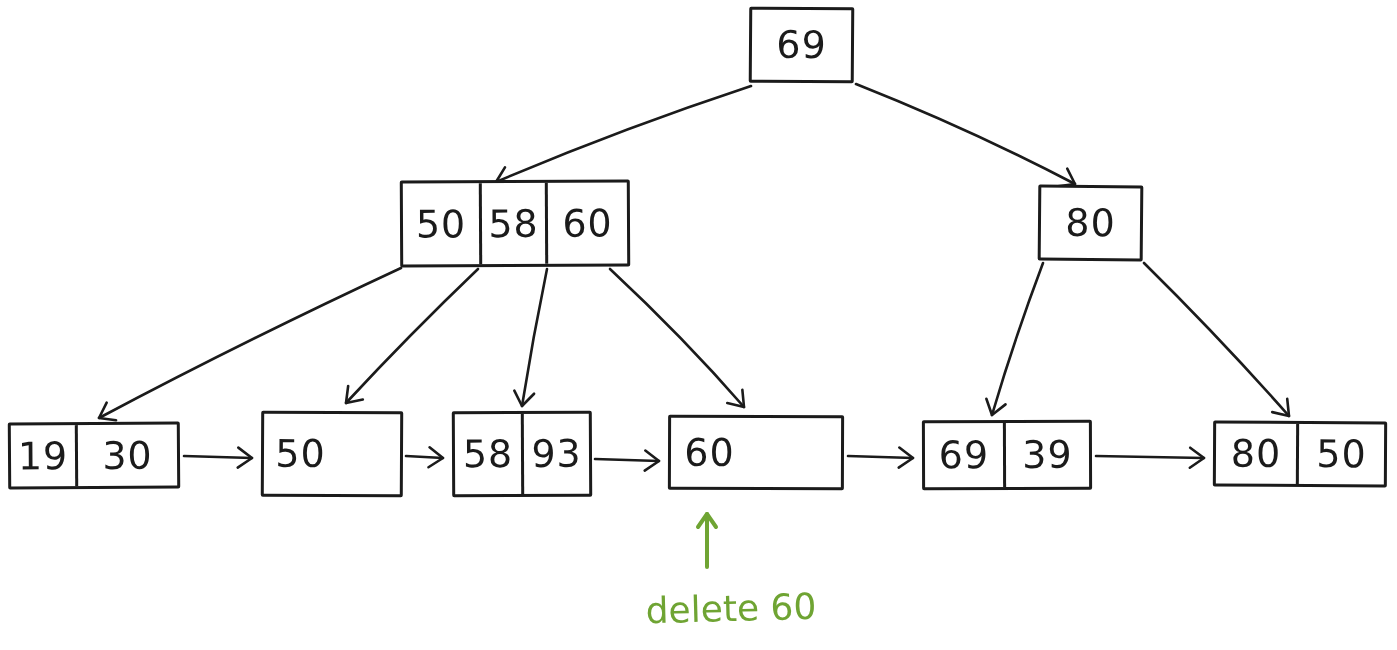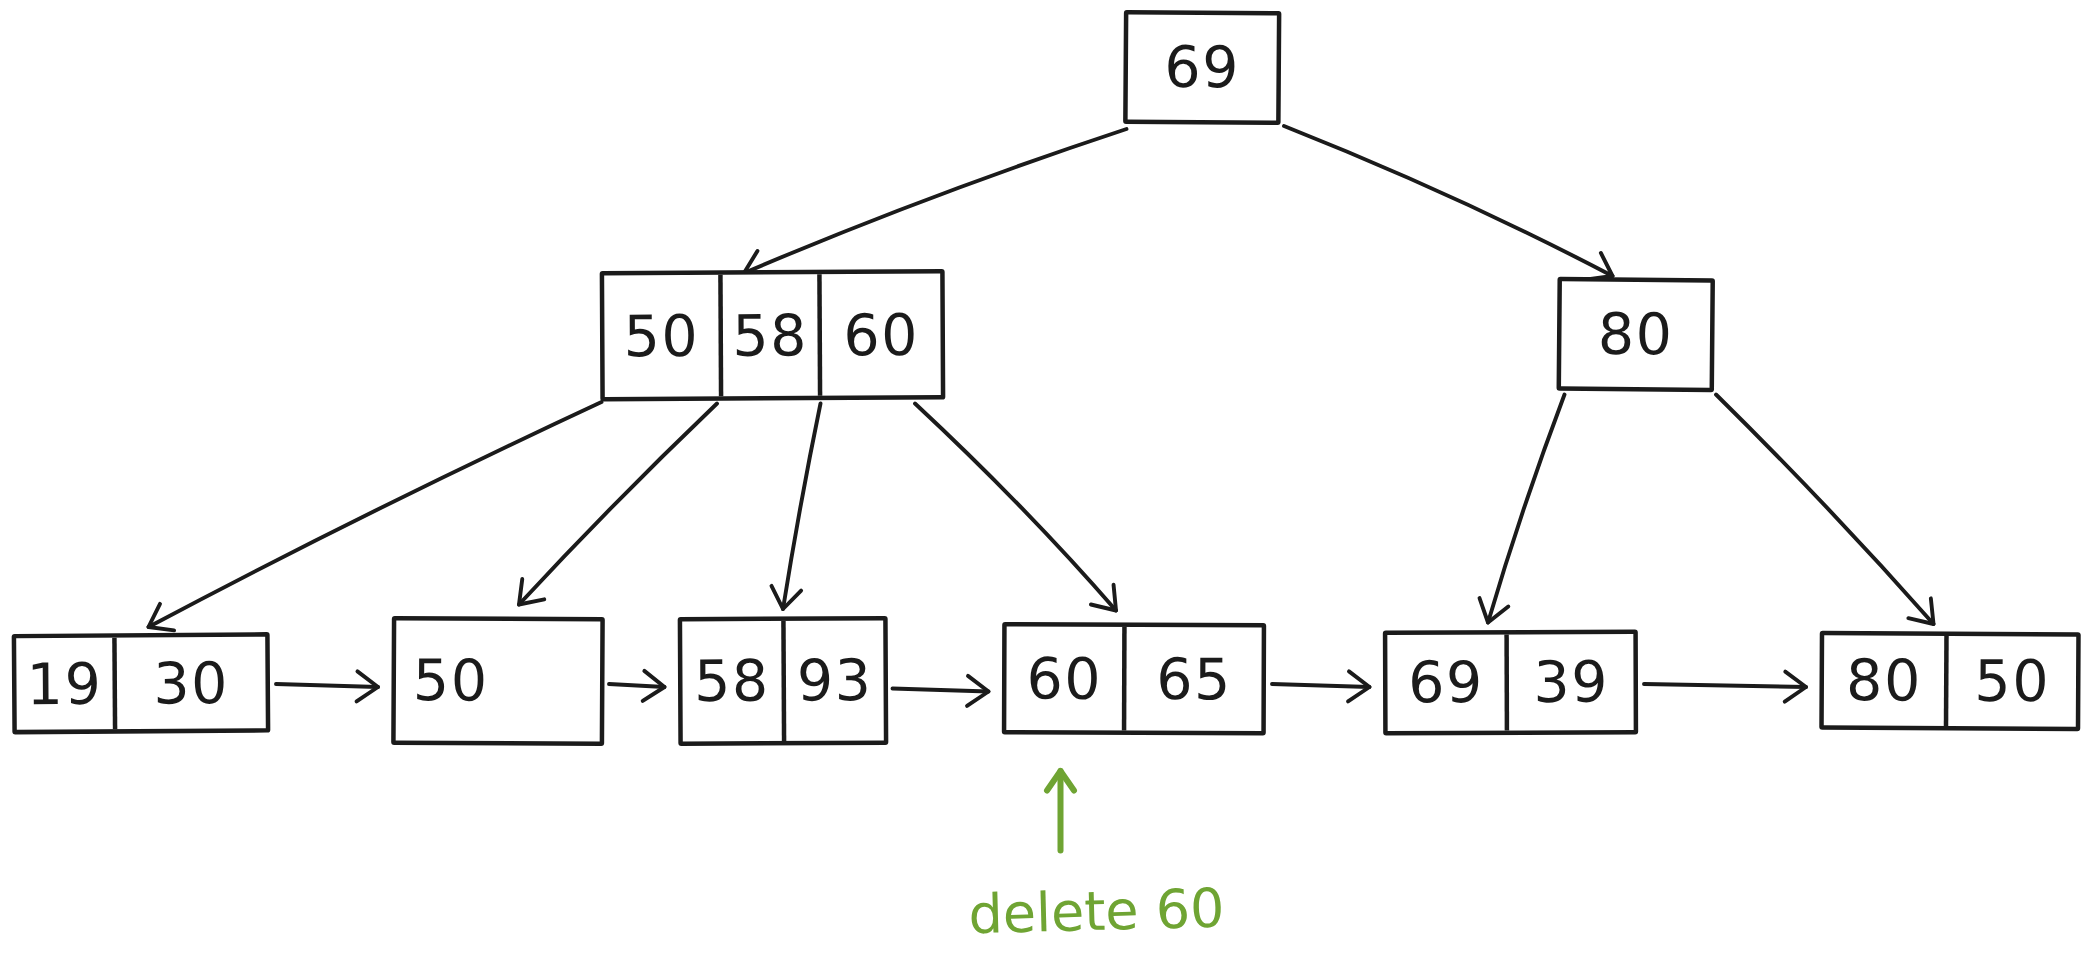--- a/index.html
+++ b/index.html
@@ -110,21 +110,20 @@
     <div class="cell" style="width:73px">50</div>
   </div>
 
   <div class="node" style="left:452px; top:411px; width:140px; height:86px; transform:rotate(-0.3deg);">
     <div class="cell" style="width:66px">58</div>
     <div class="cell" style="flex:1">93</div>
   </div>
 
   <div class="node" style="left:668px; top:415px; width:176px; height:75px; transform:rotate(0.2deg);">
     <div class="cell" style="width:77px">60</div>
-    <div class="cell" style="flex:1">65</div>
   </div>
 
   <div class="node" style="left:922px; top:420px; width:170px; height:70px; transform:rotate(-0.2deg);">
     <div class="cell" style="width:78px">69</div>
     <div class="cell" style="flex:1">39</div>
   </div>
 
   <div class="node" style="left:1213px; top:421px; width:174px; height:66px; transform:rotate(0.3deg);">
     <div class="cell" style="width:80px">80</div>
     <div class="cell" style="flex:1">50</div>

